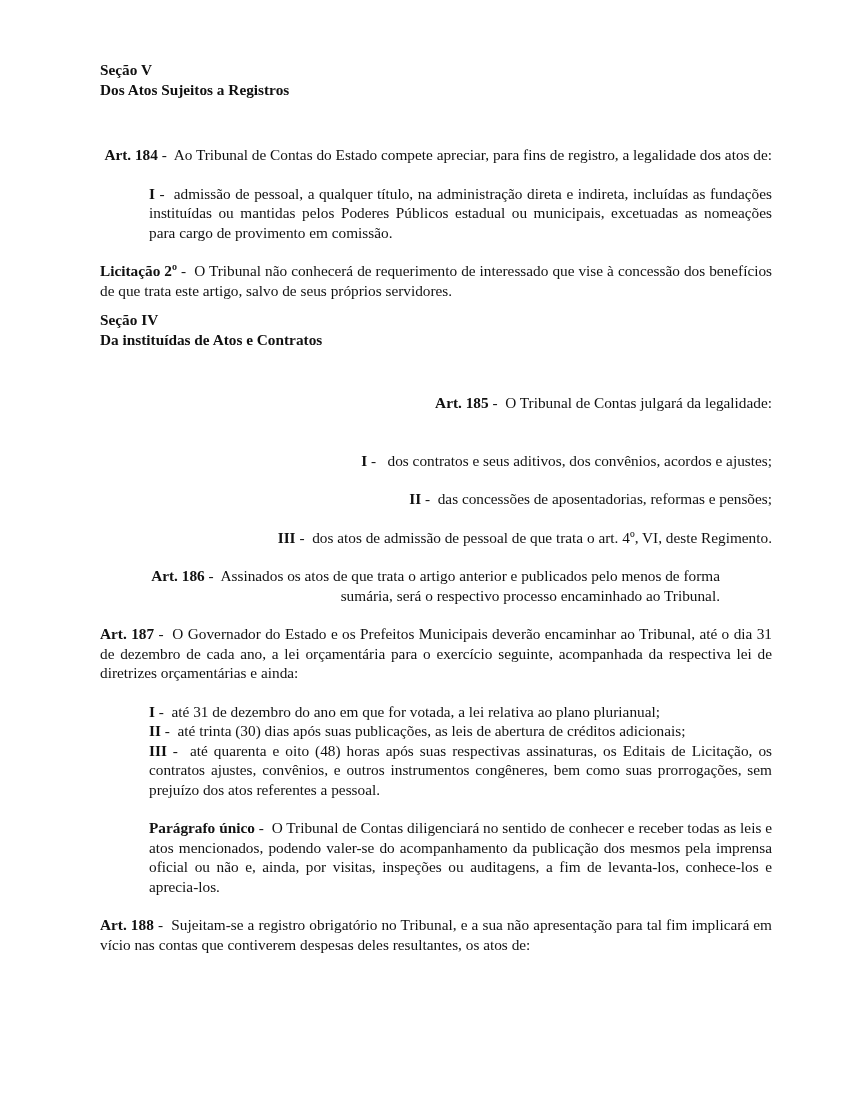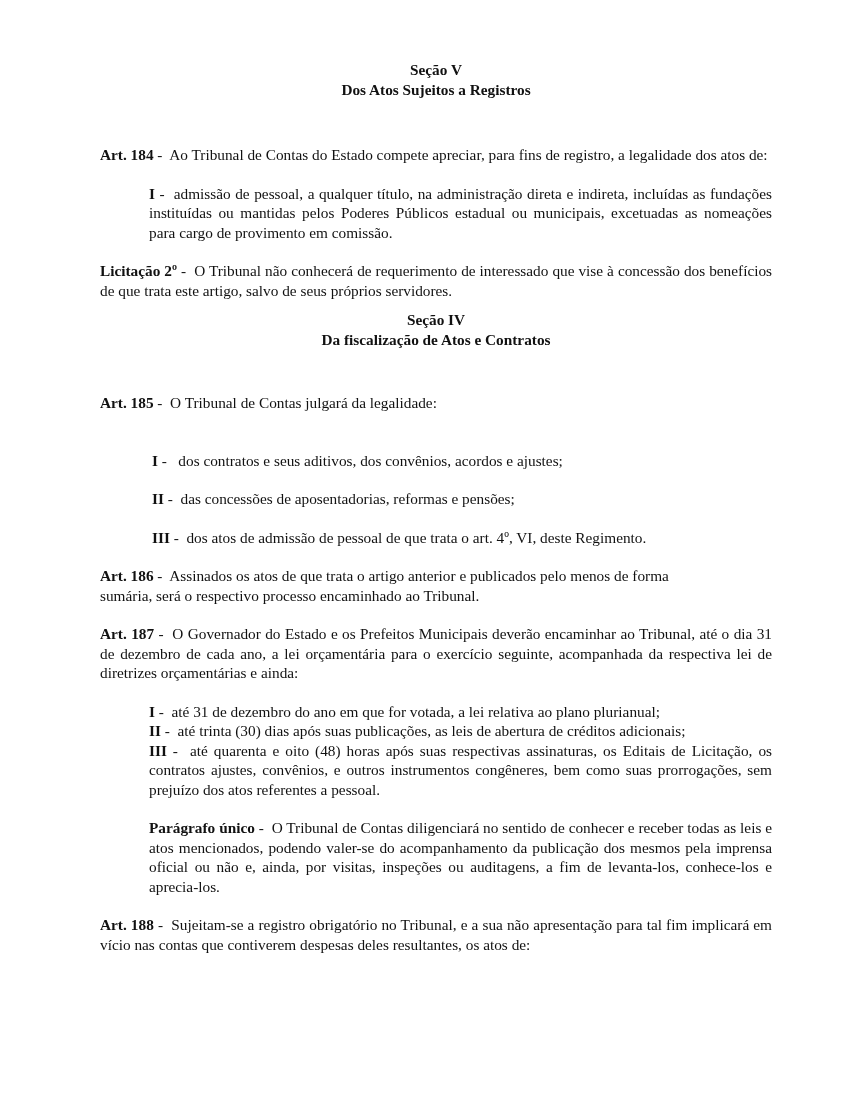--- a/index.html
+++ b/index.html
@@ -1,22 +1,22 @@
 <!DOCTYPE html>
 <html><head>
 <meta charset="utf-8">
 <style>
   html, body { margin: 0; padding: 0; background: #ffffff; }
   body {
     width: 850px; height: 1100px; position: relative; overflow: hidden;
     font-family: "Liberation Serif", serif; color: #111; font-size: 15.3px;
   }
   .page { position: absolute; left: 100px; top: 60px; width: 672px; }
-  .heading { text-align: center; font-weight: bold; line-height: 20px; }
-  .p { line-height: 19.5px; }
+  .heading { font-weight: bold; line-height: 20px; }
+  .p { line-height: 19.5px; text-align: right; }
   .j { text-align: justify; }
   .b { font-weight: bold; }
   .indent { margin-left: 49px; }
   .indent2 { margin-left: 52px; margin-top: 19px; }
   .gap-s { height: 19px; }
   .gap-l { height: 39px; }
 </style>
 </head>
 <body>
 
@@ -42,21 +42,21 @@
   <div class="gap-s"></div>
 
   <div class="p j">
     <span class="b">Licitação 2º</span><span style="white-space:pre"> - </span>
     <span>O Tribunal não conhecerá de requerimento de interessado que vise à concessão dos benefícios de que trata este artigo, salvo de seus próprios servidores.</span>
   </div>
   <div class="gap-s" style="height:10px"></div>
 
   <div class="heading">
     <div>Seção IV</div>
-    <div>Da fiscalização de Atos e Contratos</div>
+    <div>Da instituídas de Atos e Contratos</div>
   </div>
   <div class="gap-l"></div>
   <div class="gap-s" style="height:4px"></div>
 
   <div class="p">
     <span class="b">Art. 185</span><span style="white-space:pre"> - </span>
     <span>O Tribunal de Contas julgará da legalidade:</span>
   </div>
   <div class="gap-s"></div>
 

